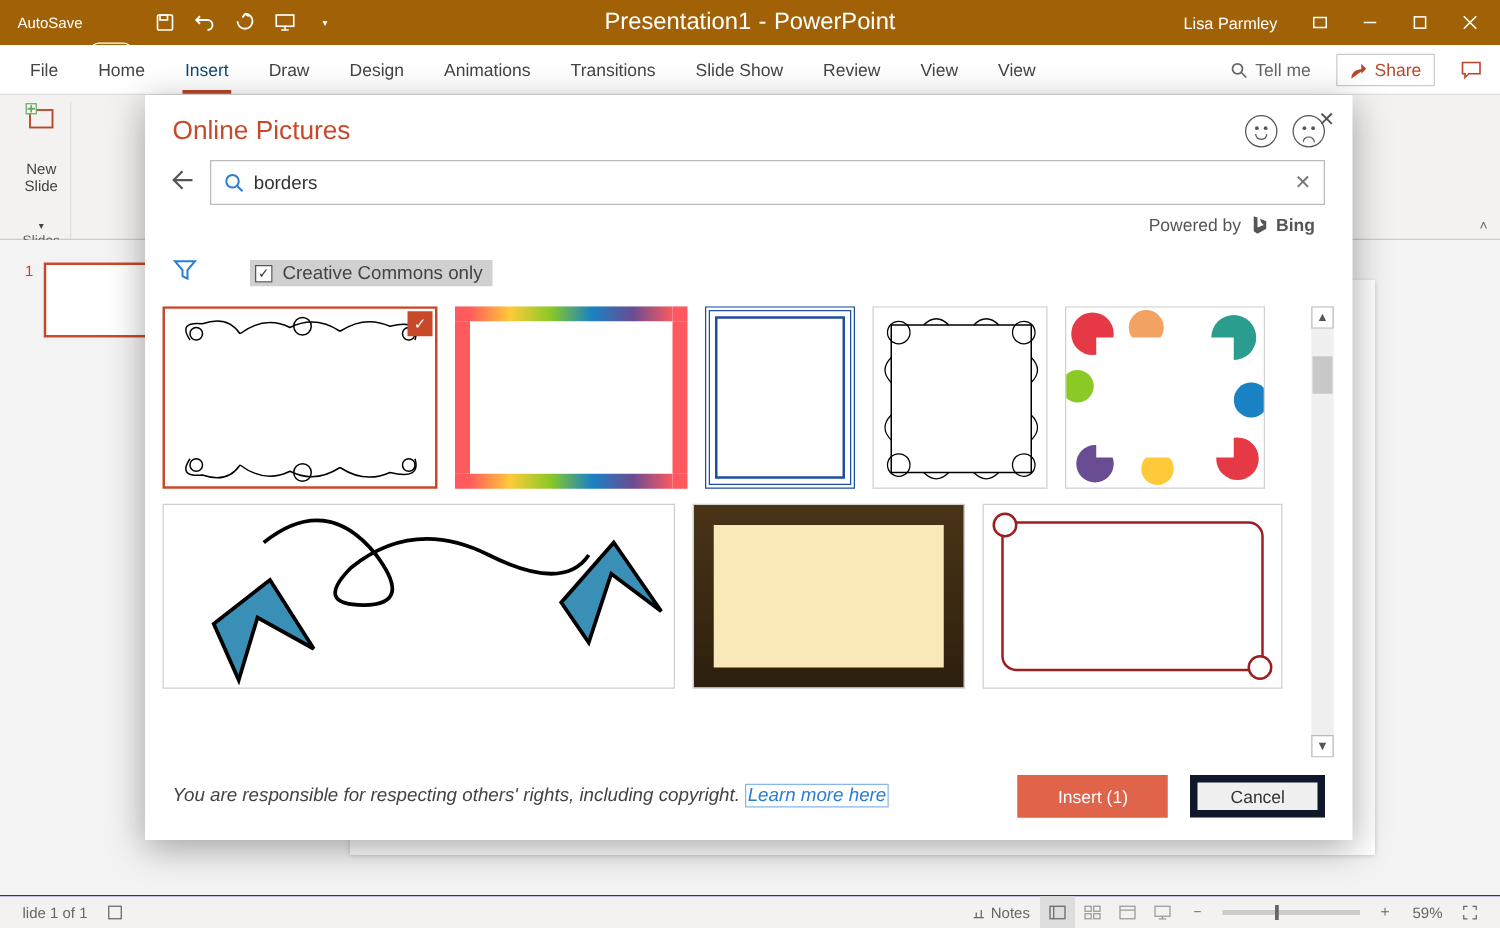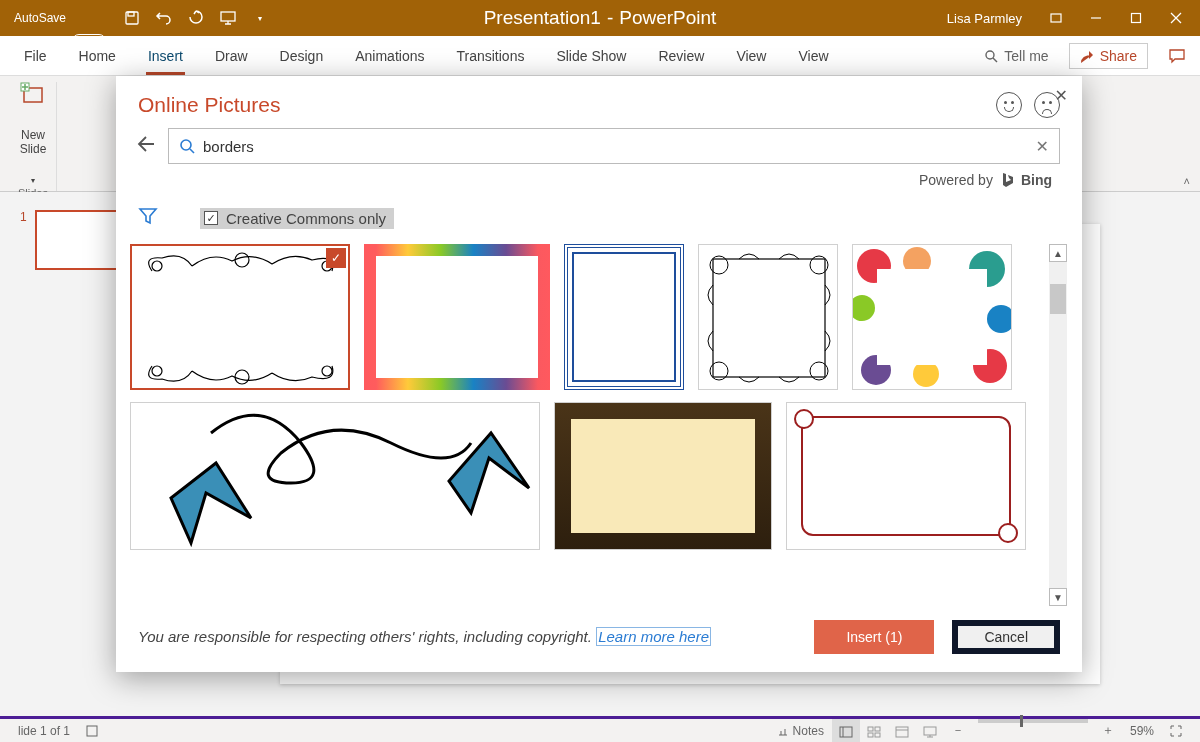--- a/index.html
+++ b/index.html
@@ -70,21 +70,21 @@
   .slide-panel { width: 180px; padding: 18px 20px; }
   .slide-thumb-wrap{display:flex;gap:8px;}
   .slide-num{font-size:12px;color:#b7472a;}
   .slide-thumb { width: 104px; height: 60px; background: #fff; border: 2px solid #c8492a; }
   .canvas-area { flex: 1; position: relative; display:flex; align-items:center; justify-content:center;}
   .canvas { width: 820px; height: 460px; background: #fff; box-shadow: 0 1px 4px rgba(0,0,0,.2); }
 
   
   .statusbar {
     position: absolute; bottom: 0; left: 0; right: 0; height: 26px;
-    background: #f3f2f1; border-top: 3px solid #4c1d95; display: flex; 
+    background: #f3f2f1; border-top: 1px solid #4c1d95; display: flex; align-items: center;
     font-size: 12px; color: #666; padding: 0 10px;
   }
   .statusbar .spacer{flex:1;}
   .status-item{padding:0 8px;display:flex;align-items:center;gap:4px;cursor:pointer;}
   .view-btns{display:flex;}
   .view-btn{width:28px;height:26px;display:flex;align-items:center;justify-content:center;cursor:pointer;}
   .view-btn.active{background:#ddd;}
   .zoom-slider{width:110px;height:4px;background:#ccc;position:relative;margin:0 6px;}
   .zoom-slider .thumb{position:absolute;top:-4px;width:3px;height:12px;background:#666;left:38%;}
 

